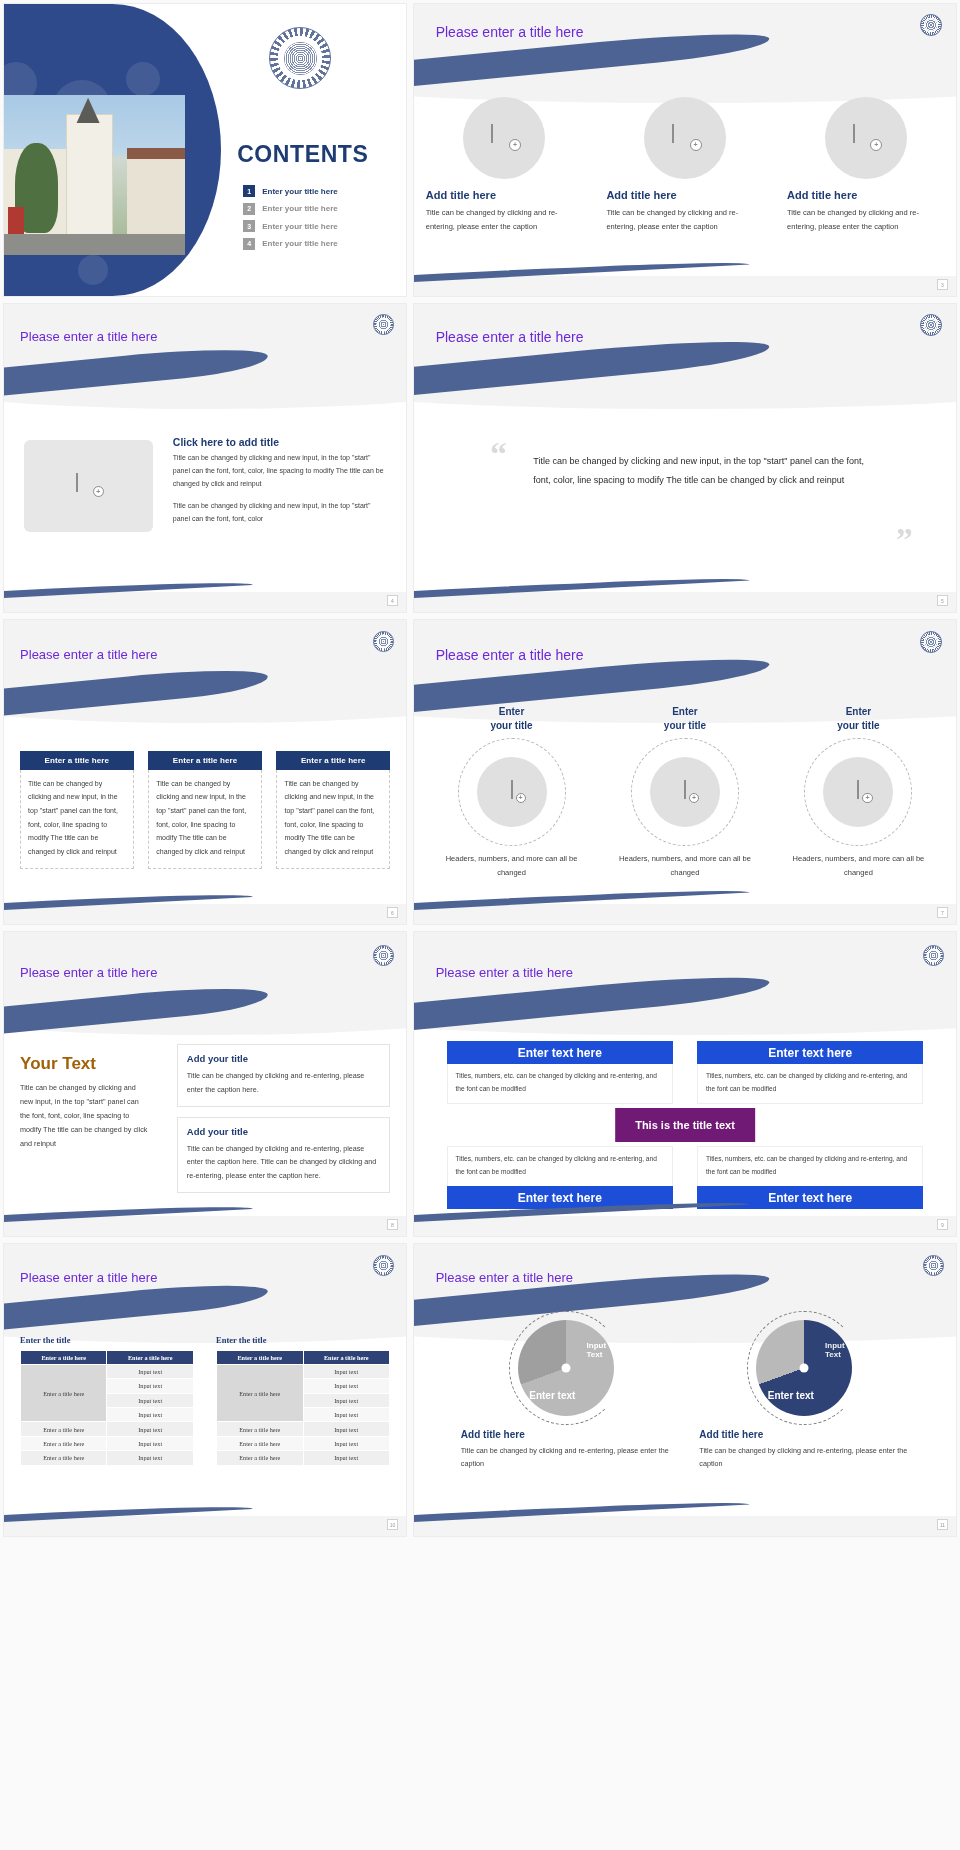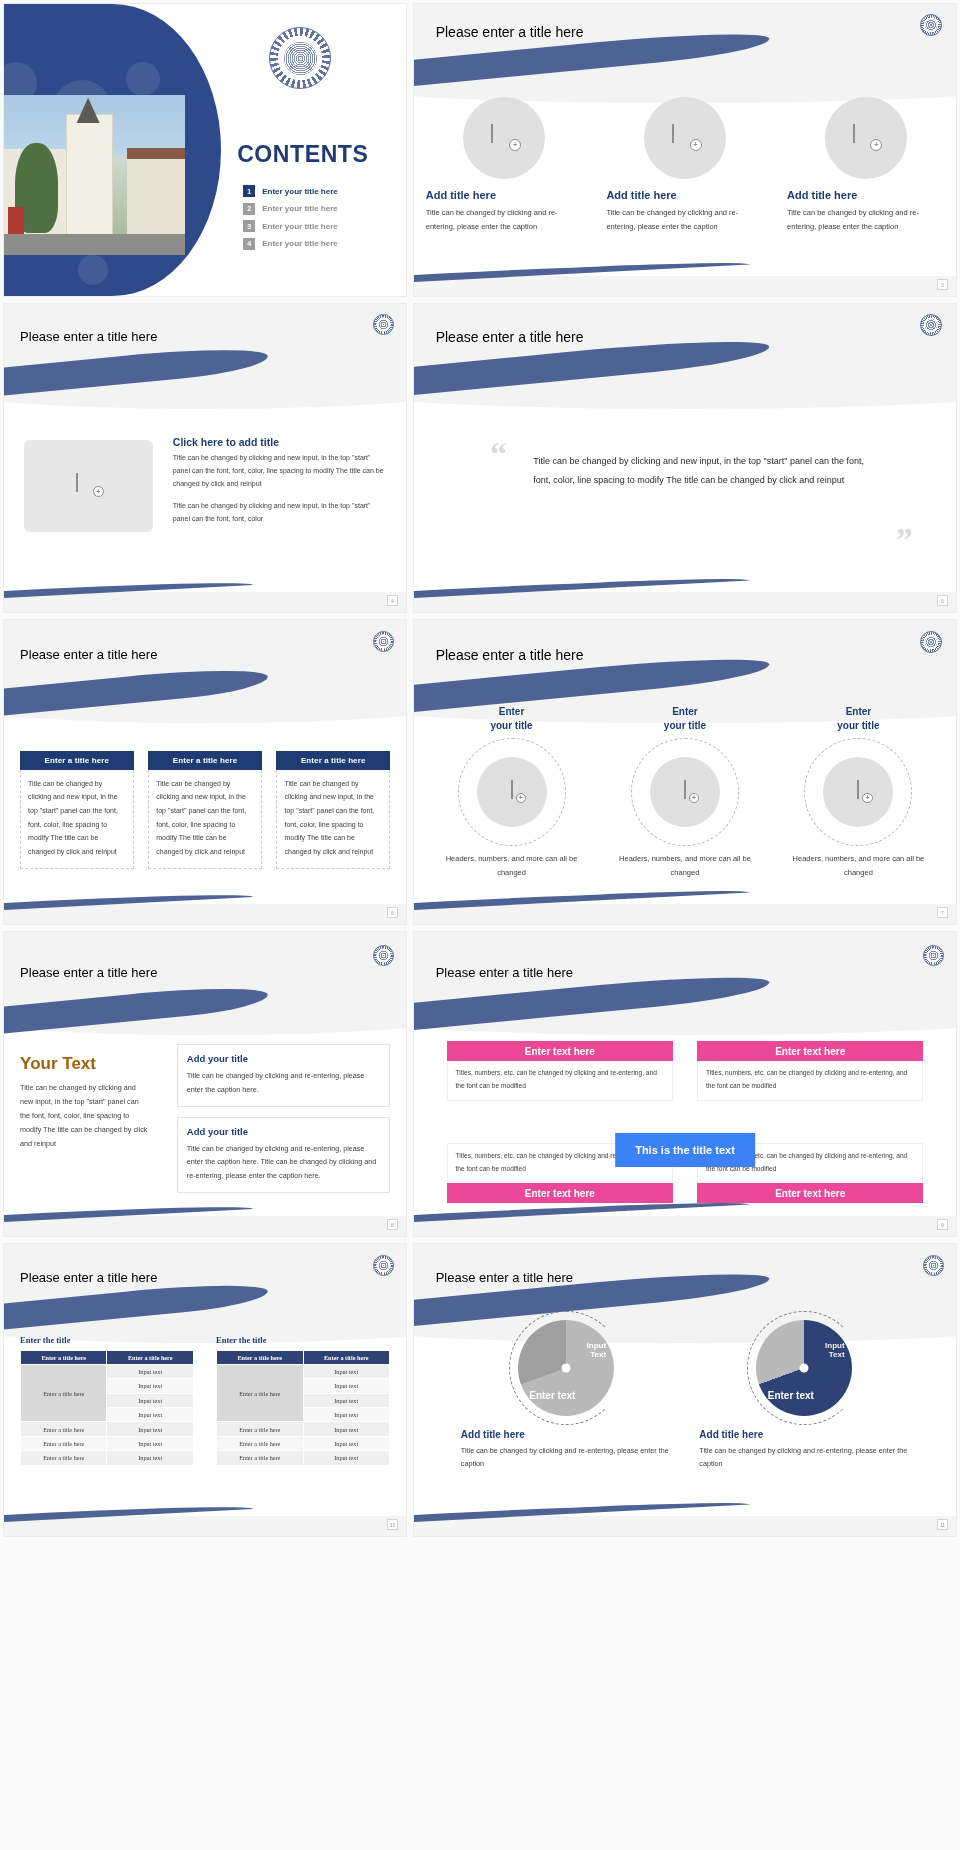--- a/index.html
+++ b/index.html
@@ -50,21 +50,21 @@
   }
   .seal::after {
     content: "";
     position: absolute; inset: 22%;
     border-radius: 50%;
     background: repeating-radial-gradient(#43588c 0 1px, #ffffff 1px 2px);
     opacity: .85;
   }
   .s-title {
     position: absolute;
-    color: #000000;
+    color: #6d28d9;
     font-weight: 400;
     white-space: nowrap;
   }
   .pgnum {
     position: absolute; right: 8px; bottom: 6px;
     width: 11px; height: 11px;
     border: 1px solid #d2d2d2;
     color: #9a9a9a; font-size: 5px;
     display: flex; align-items: center; justify-content: center;
     background: #fff;
@@ -242,34 +242,34 @@
   .yt-card { border: 1px solid #e3e3e3; background: #fff; padding: 8px 9px 10px; }
   .yt-card + .yt-card { margin-top: 10px; }
   .yt-card h4 { color: #1f3b73; font-size: 9.5px; font-weight: 700; margin-bottom: 5px; }
   .yt-card p { color: #3d3d3d; font-size: 7.2px; line-height: 1.85; }
 
   
   .mtx { position: absolute; left: 6%; right: 6%; top: 36%; }
   .mtx-row { display: flex; gap: 5%; }
   .mtx-cell { flex: 1; }
   .mtx .bar {
-    background: #ec4899; color: #fff; font-size: 10px; font-weight: 700;
+    background: #1d4ed8; color: #fff; font-size: 12px; font-weight: 700;
     text-align: center; padding: 4.5px 2px;
   }
   .mtx .txt {
     border: 1px solid #ededed; border-top: none;
     padding: 6px 8px 8px; color: #3d3d3d; font-size: 6.6px; line-height: 1.85;
     min-height: 40px;
   }
   .mtx .txt.nb { border-top: 1px solid #ededed; border-bottom: none; }
   .mtx-mid { height: 42px; position: relative; }
   .mtx-center {
     position: absolute; left: 50%; top: 50%; transform: translate(-50%,-50%);
-    background: #3b82f6; color: #fff; font-size: 11px; font-weight: 700;
-    padding: 11px 20px; white-space: nowrap; margin-top: 28px;
+    background: #701a75; color: #fff; font-size: 11px; font-weight: 700;
+    padding: 11px 20px; white-space: nowrap;
   }
 
   
   .tbls { position: absolute; left: 4%; right: 4%; top: 31%; display: flex; gap: 6%; font-family: Liberation Serif, serif; }
   .tbls .tw { flex: 1; }
   .tbls .tt { color: #1f3b73; font-size: 8.5px; font-weight: 700; margin-bottom: 5px; }
   table.gt { width: 100%; border-collapse: collapse; table-layout: fixed; }
   table.gt td, table.gt th {
     border: 1px solid #ffffff; font-size: 6.2px; padding: 3.2px 2px;
     text-align: center; color: #3d3d3d; background: #efefef; font-weight: 400;
@@ -286,21 +286,21 @@
     position: relative; display: flex; align-items: center; justify-content: center;
   }
   .donut.d1 { background: conic-gradient(#b9b9b9 0deg 250deg, #9f9f9f 250deg 360deg); }
   .donut.d2 { background: conic-gradient(#2e4275 0deg 250deg, #b9b9b9 250deg 360deg); }
   .donut .hub {
     width: 9px; height: 9px; border-radius: 50%; background: #fff;
     position: absolute; left: 50%; top: 50%; transform: translate(-50%,-50%);
   }
   .donut .lab-a {
     position: absolute; right: 8%; top: 22%; color: #fff;
-    font-size: 8px; font-weight: 700; line-height: 1.15; text-align: right;
+    font-size: 8px; font-weight: 700; line-height: 1.15; text-align: left;
   }
   .donut.d2 .lab-a { color: #efefef; }
   .donut .lab-b {
     position: absolute; left: 12%; bottom: 16%; color: #fff;
     font-size: 10px; font-weight: 700; white-space: nowrap;
   }
   .dn-arc {
     position: absolute; inset: -9px; border-radius: 50%;
     border: 1px dashed #7e7e7e; border-right-color: transparent;
   }

